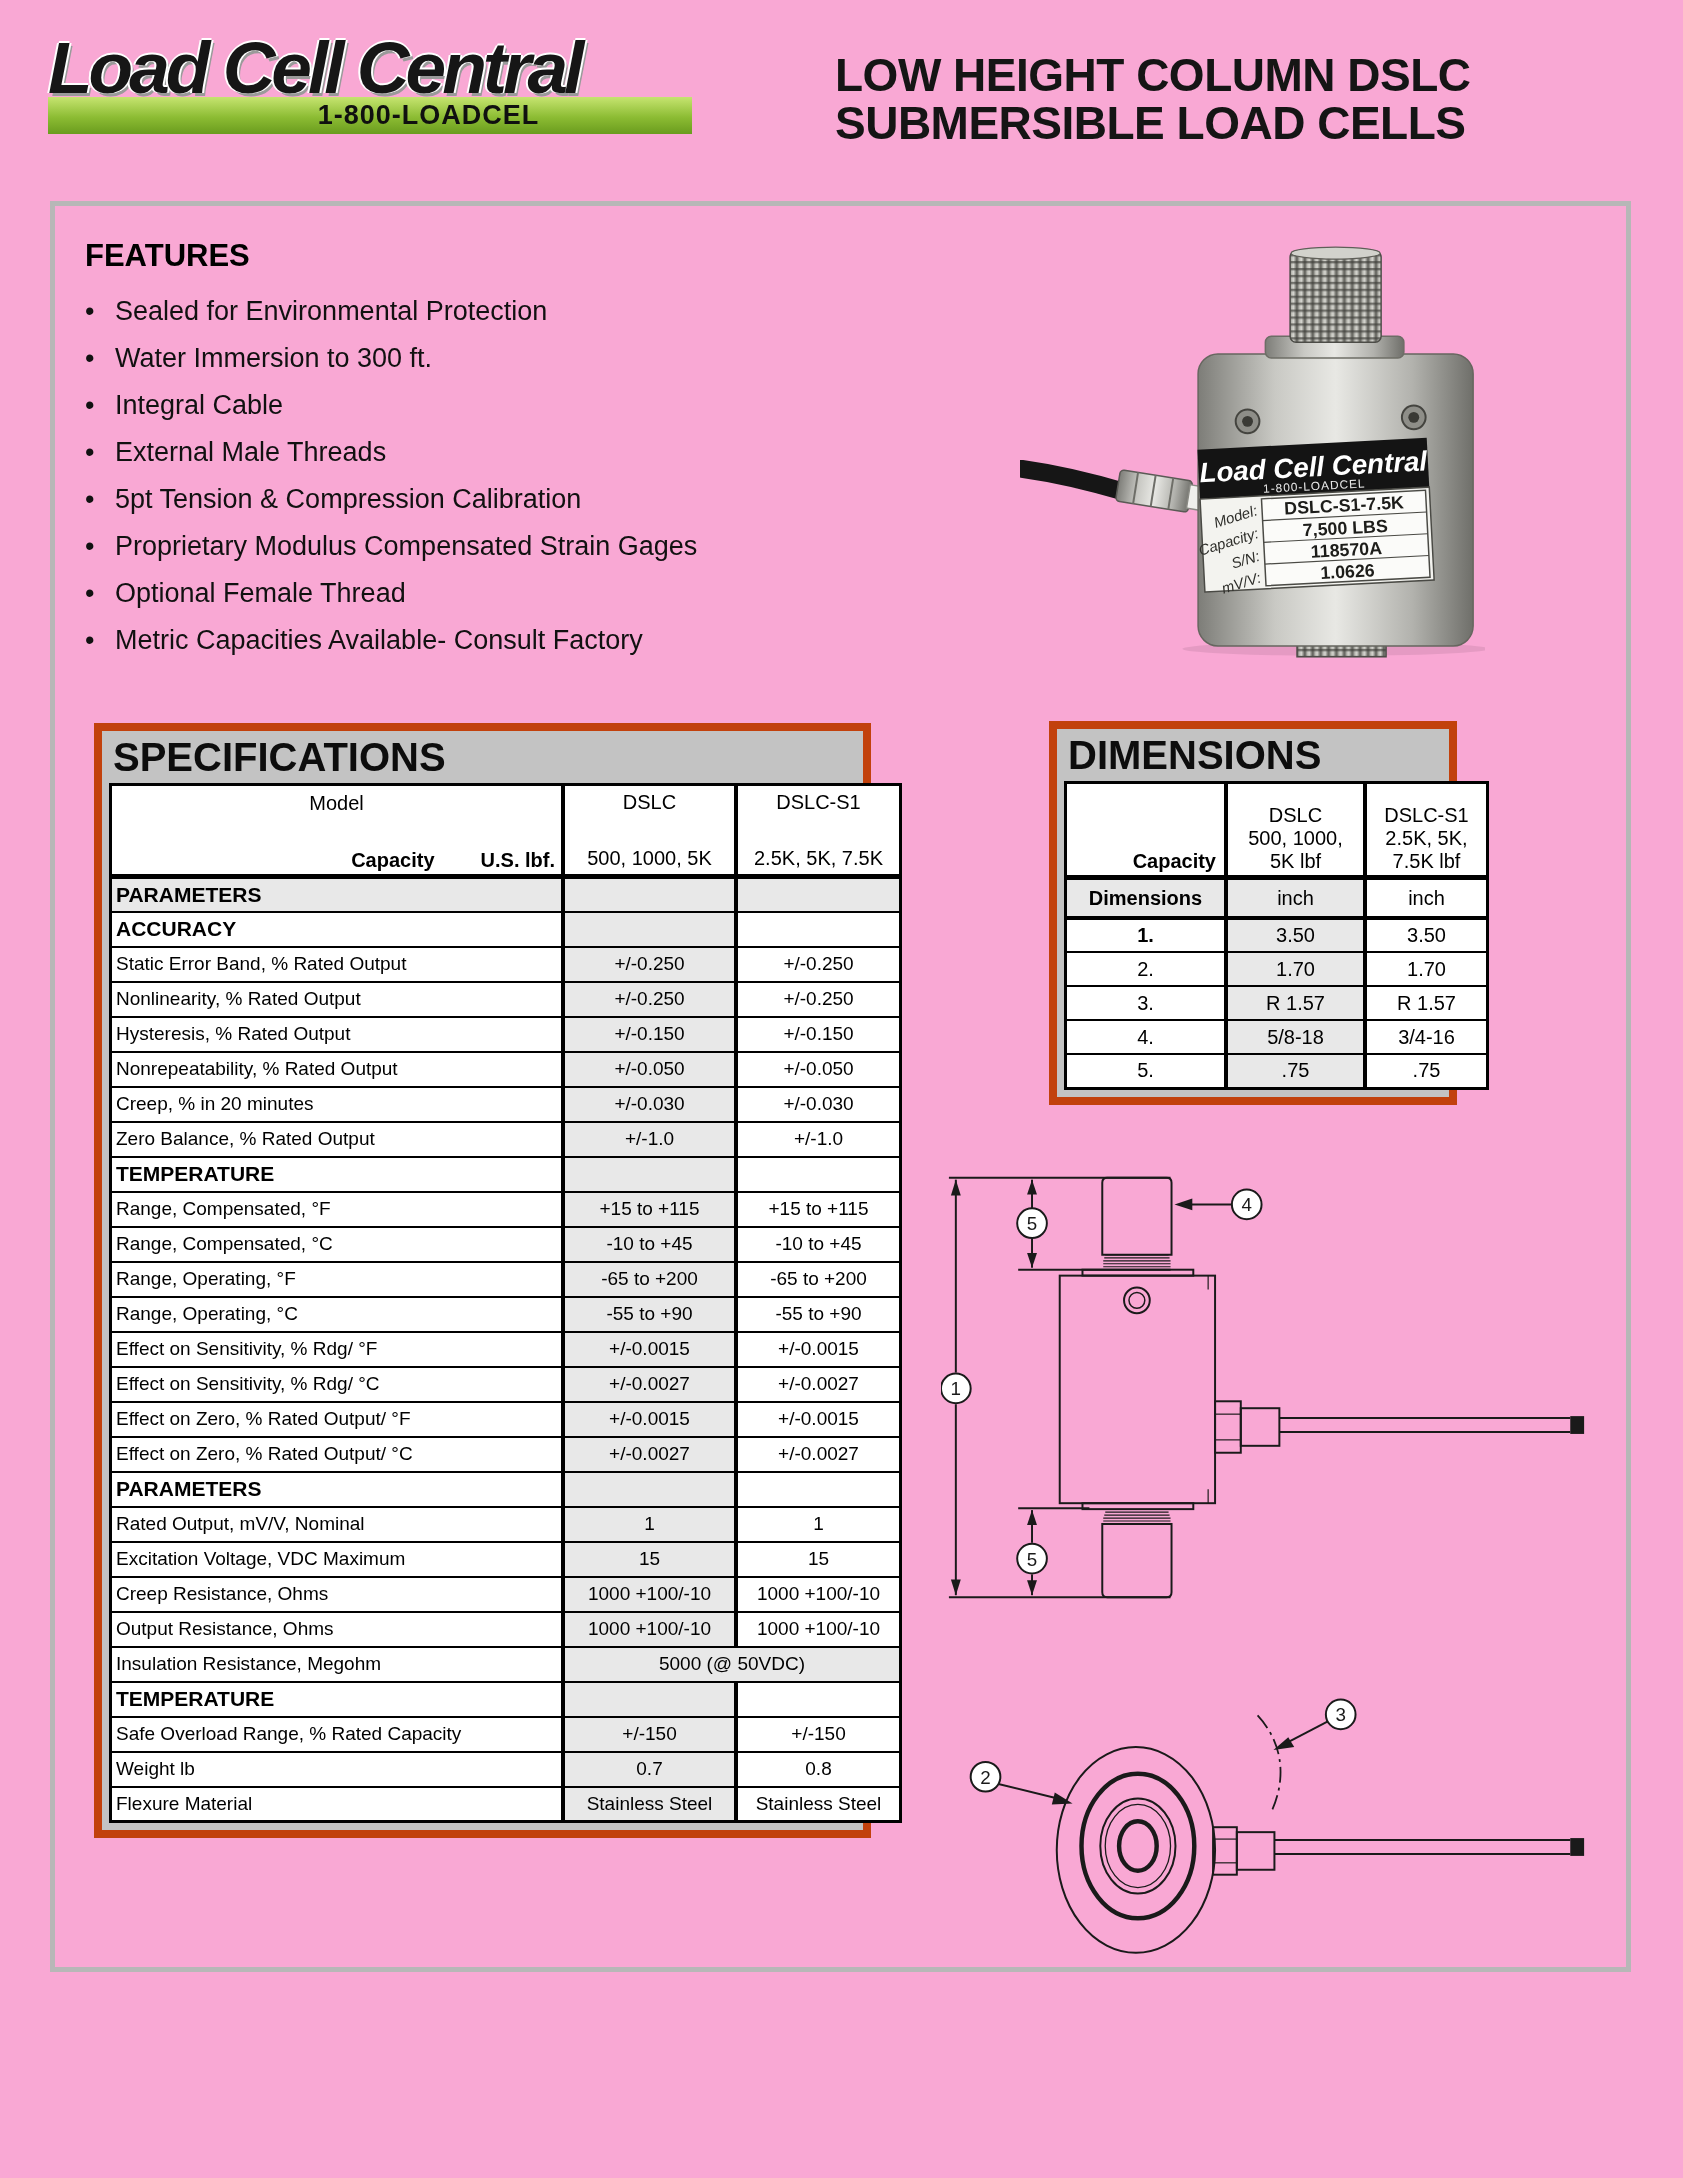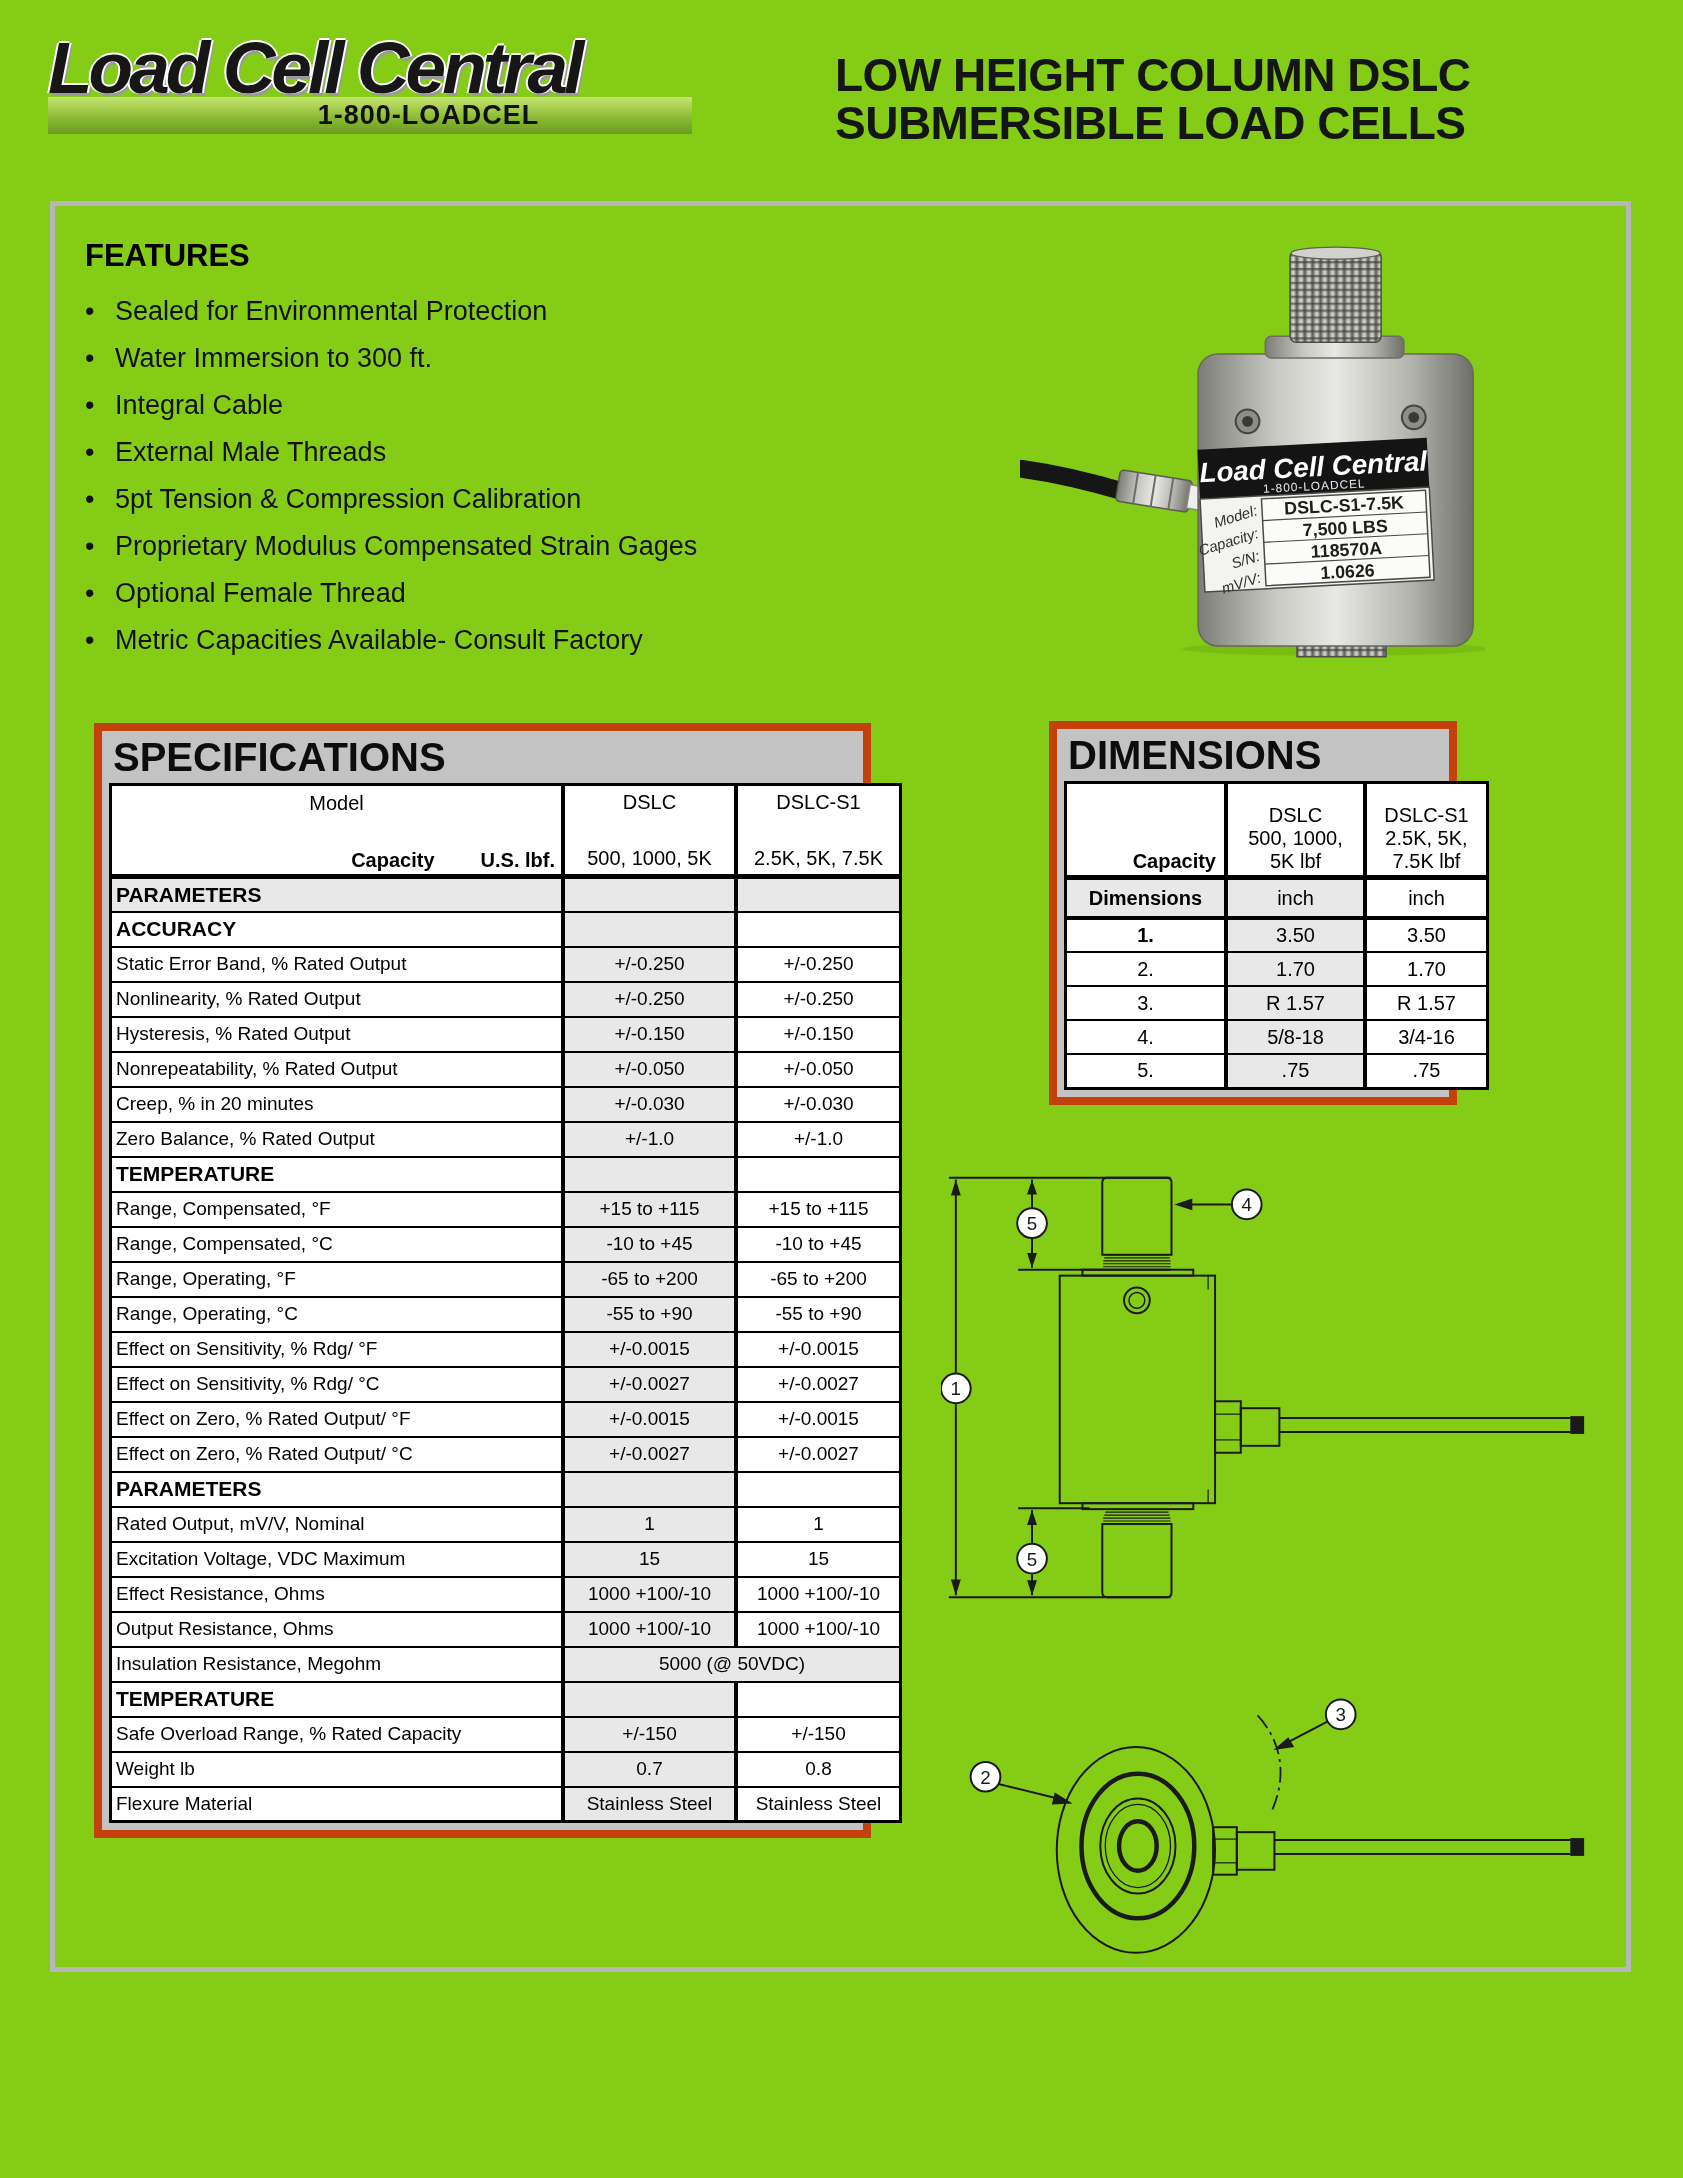--- a/index.html
+++ b/index.html
@@ -1,17 +1,17 @@
 <!DOCTYPE html>
 <html><head>
 <meta charset="utf-8">
 <style>
   html,body{margin:0;padding:0;background:#ffffff;}
   body{font-family:"Liberation Sans", sans-serif; color:#000;}
-  #page{position:relative;width:1683px;height:2178px;background:#84cc16;overflow:hidden;}
+  #page{position:relative;width:1683px;height:2178px;background:#f9a8d4;overflow:hidden;}
 
   
   #logo{position:absolute;left:48px;top:40px;width:653px;height:99px;}
   #logo .greenbar{position:absolute;left:0;top:57px;width:644px;height:37px;
     background:linear-gradient(#c6e470,#8cbc33 55%,#6a9c1e);}
   #logo .brand{position:absolute;left:0;top:-14px;width:653px;
     font-size:73px;font-weight:800;font-style:italic;letter-spacing:-4px;
     color:#161616;white-space:nowrap;
     text-shadow:2px 0 0 #fff,-2px 0 0 #fff,0 -2px 0 #fff,3px 3px 0 #9a9a9a;}
   #logo .phone{position:absolute;left:0;top:60px;width:644px;text-align:center;
@@ -297,21 +297,21 @@
             <td class="c0">Rated Output, mV/V, Nominal</td>
             <td class="v colsep vg">1</td>
             <td class="v2 colsep">1</td>
           </tr>
           <tr class="data">
             <td class="c0">Excitation Voltage, VDC Maximum</td>
             <td class="v colsep vg">15</td>
             <td class="v2 colsep">15</td>
           </tr>
           <tr class="data">
-            <td class="c0">Effect Resistance, Ohms</td>
+            <td class="c0">Creep Resistance, Ohms</td>
             <td class="v colsep vg">1000 +100/-10</td>
             <td class="v2 colsep">1000 +100/-10</td>
           </tr>
           <tr class="data">
             <td class="c0">Output Resistance, Ohms</td>
             <td class="v colsep vg">1000 +100/-10</td>
             <td class="v2 colsep">1000 +100/-10</td>
           </tr>
           <tr class="span">
             <td class="c0">Insulation Resistance, Megohm</td>

